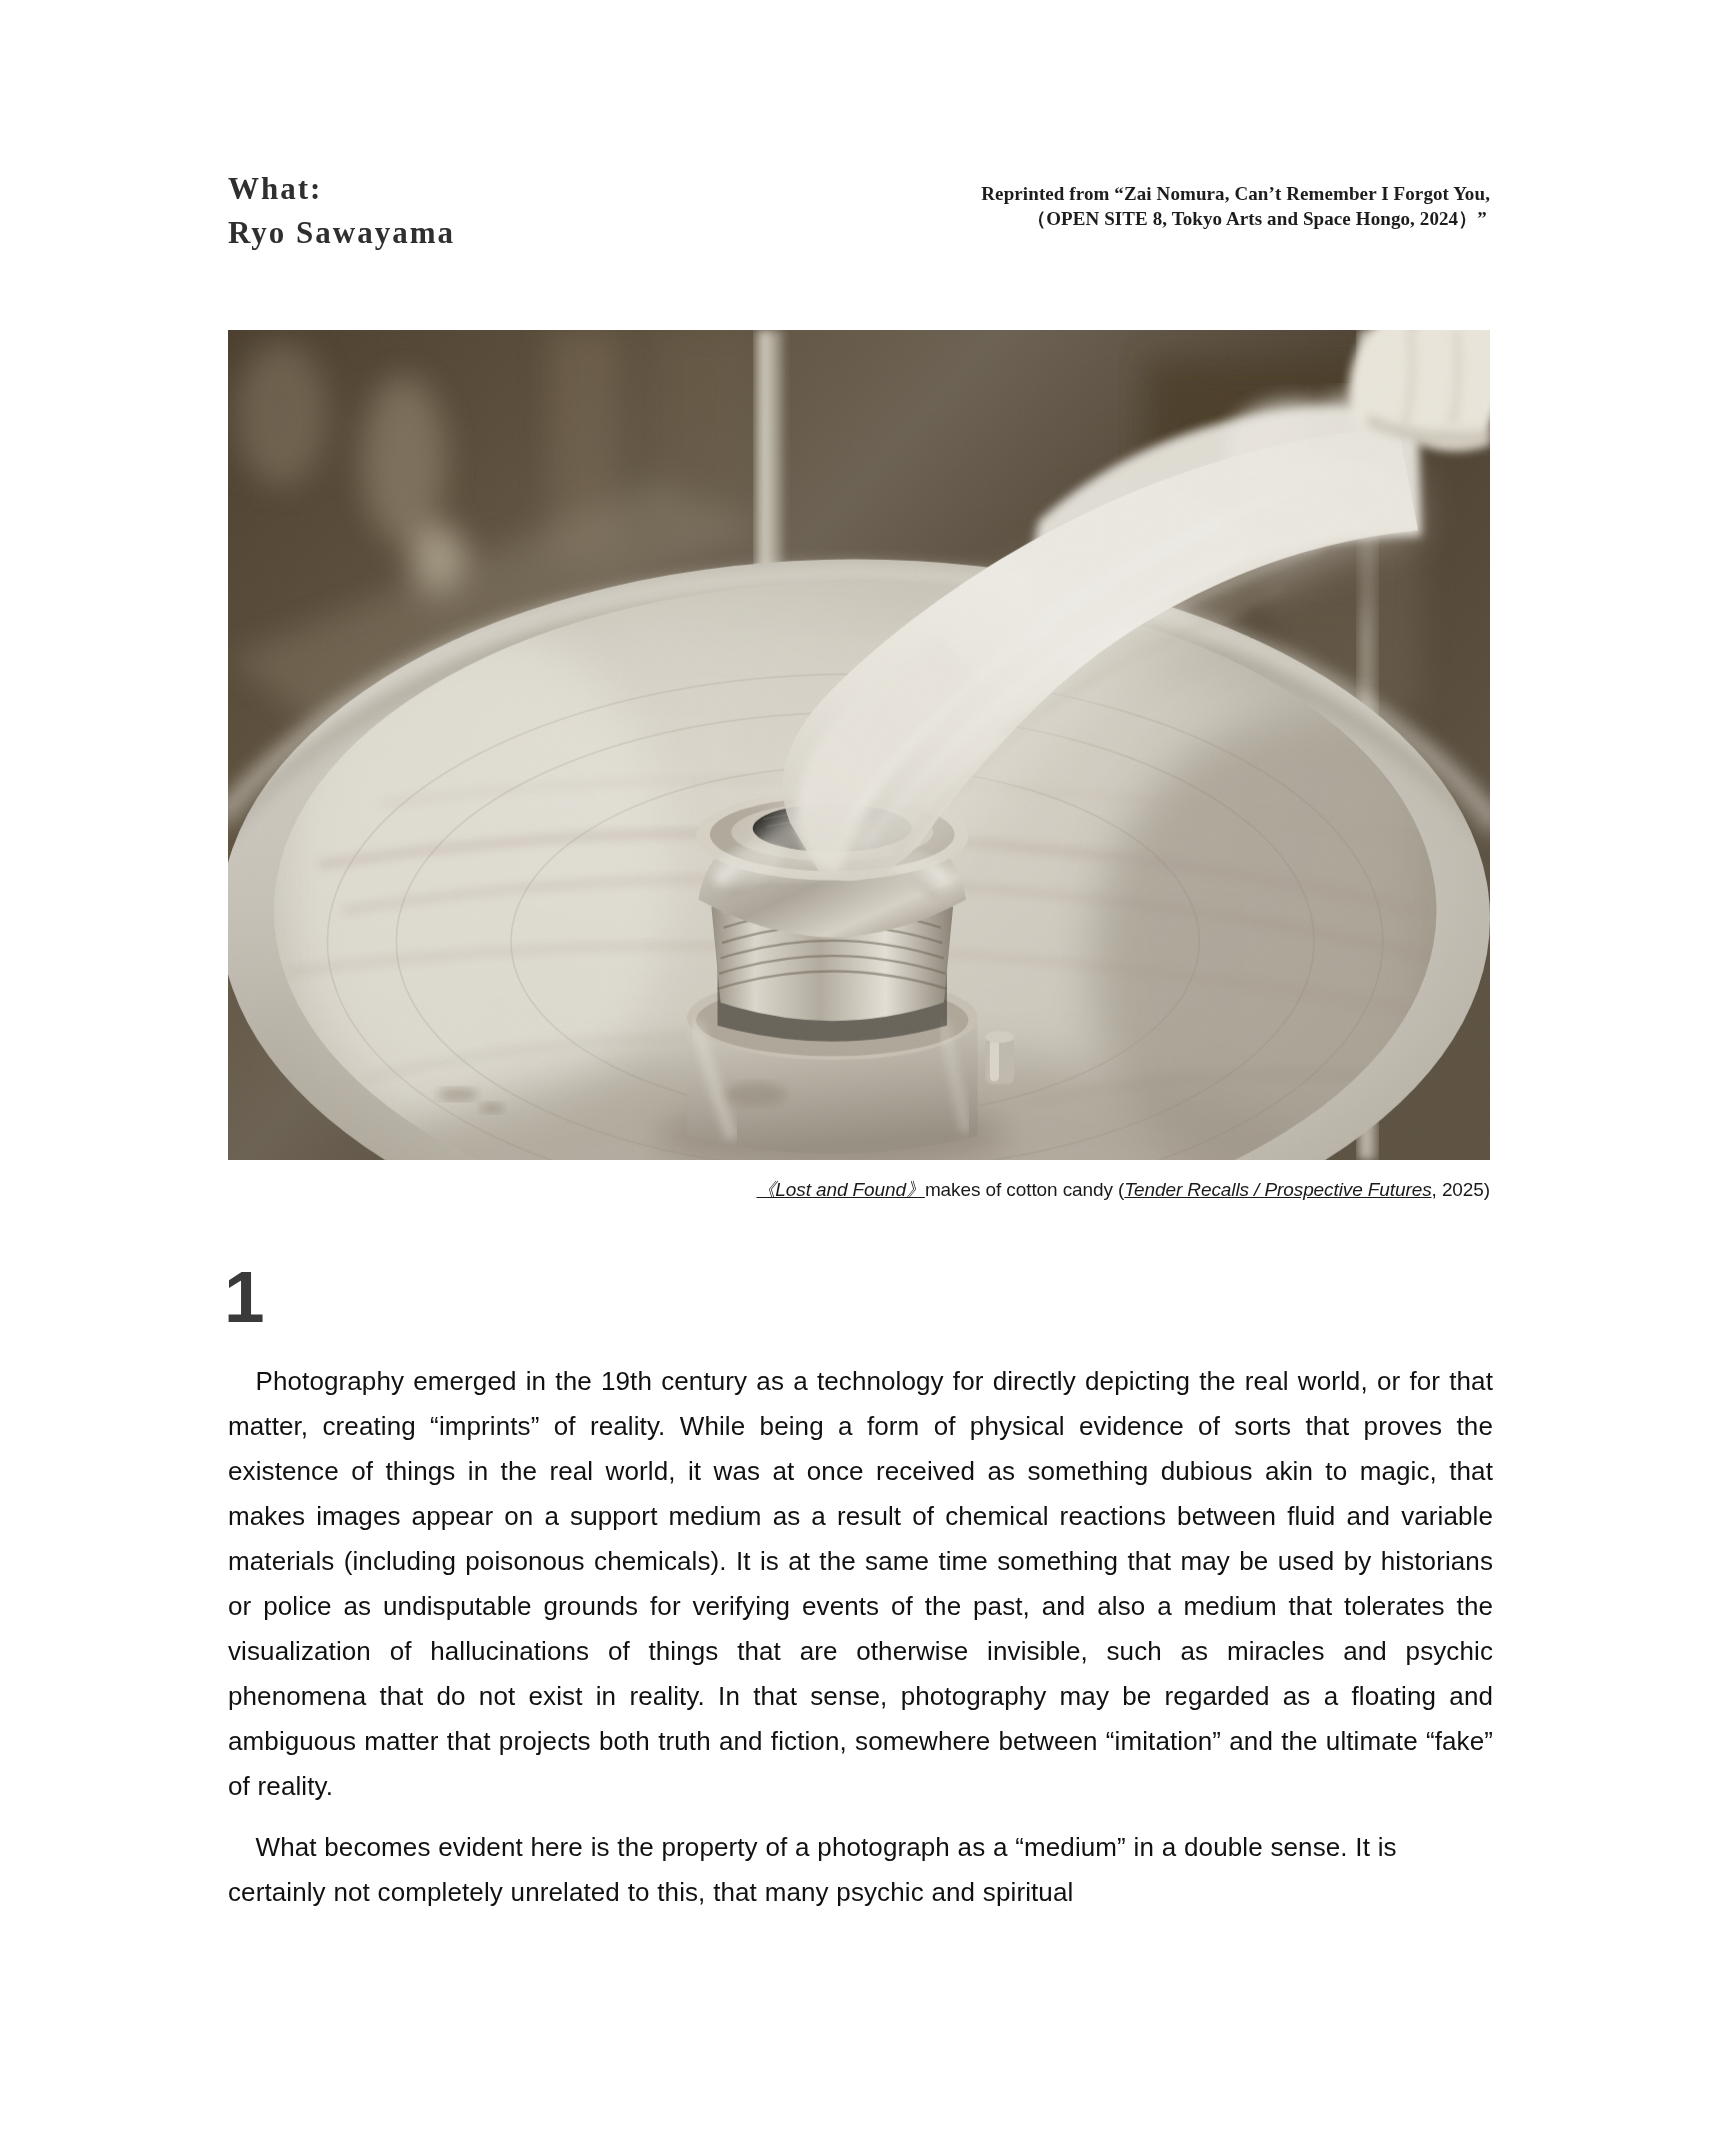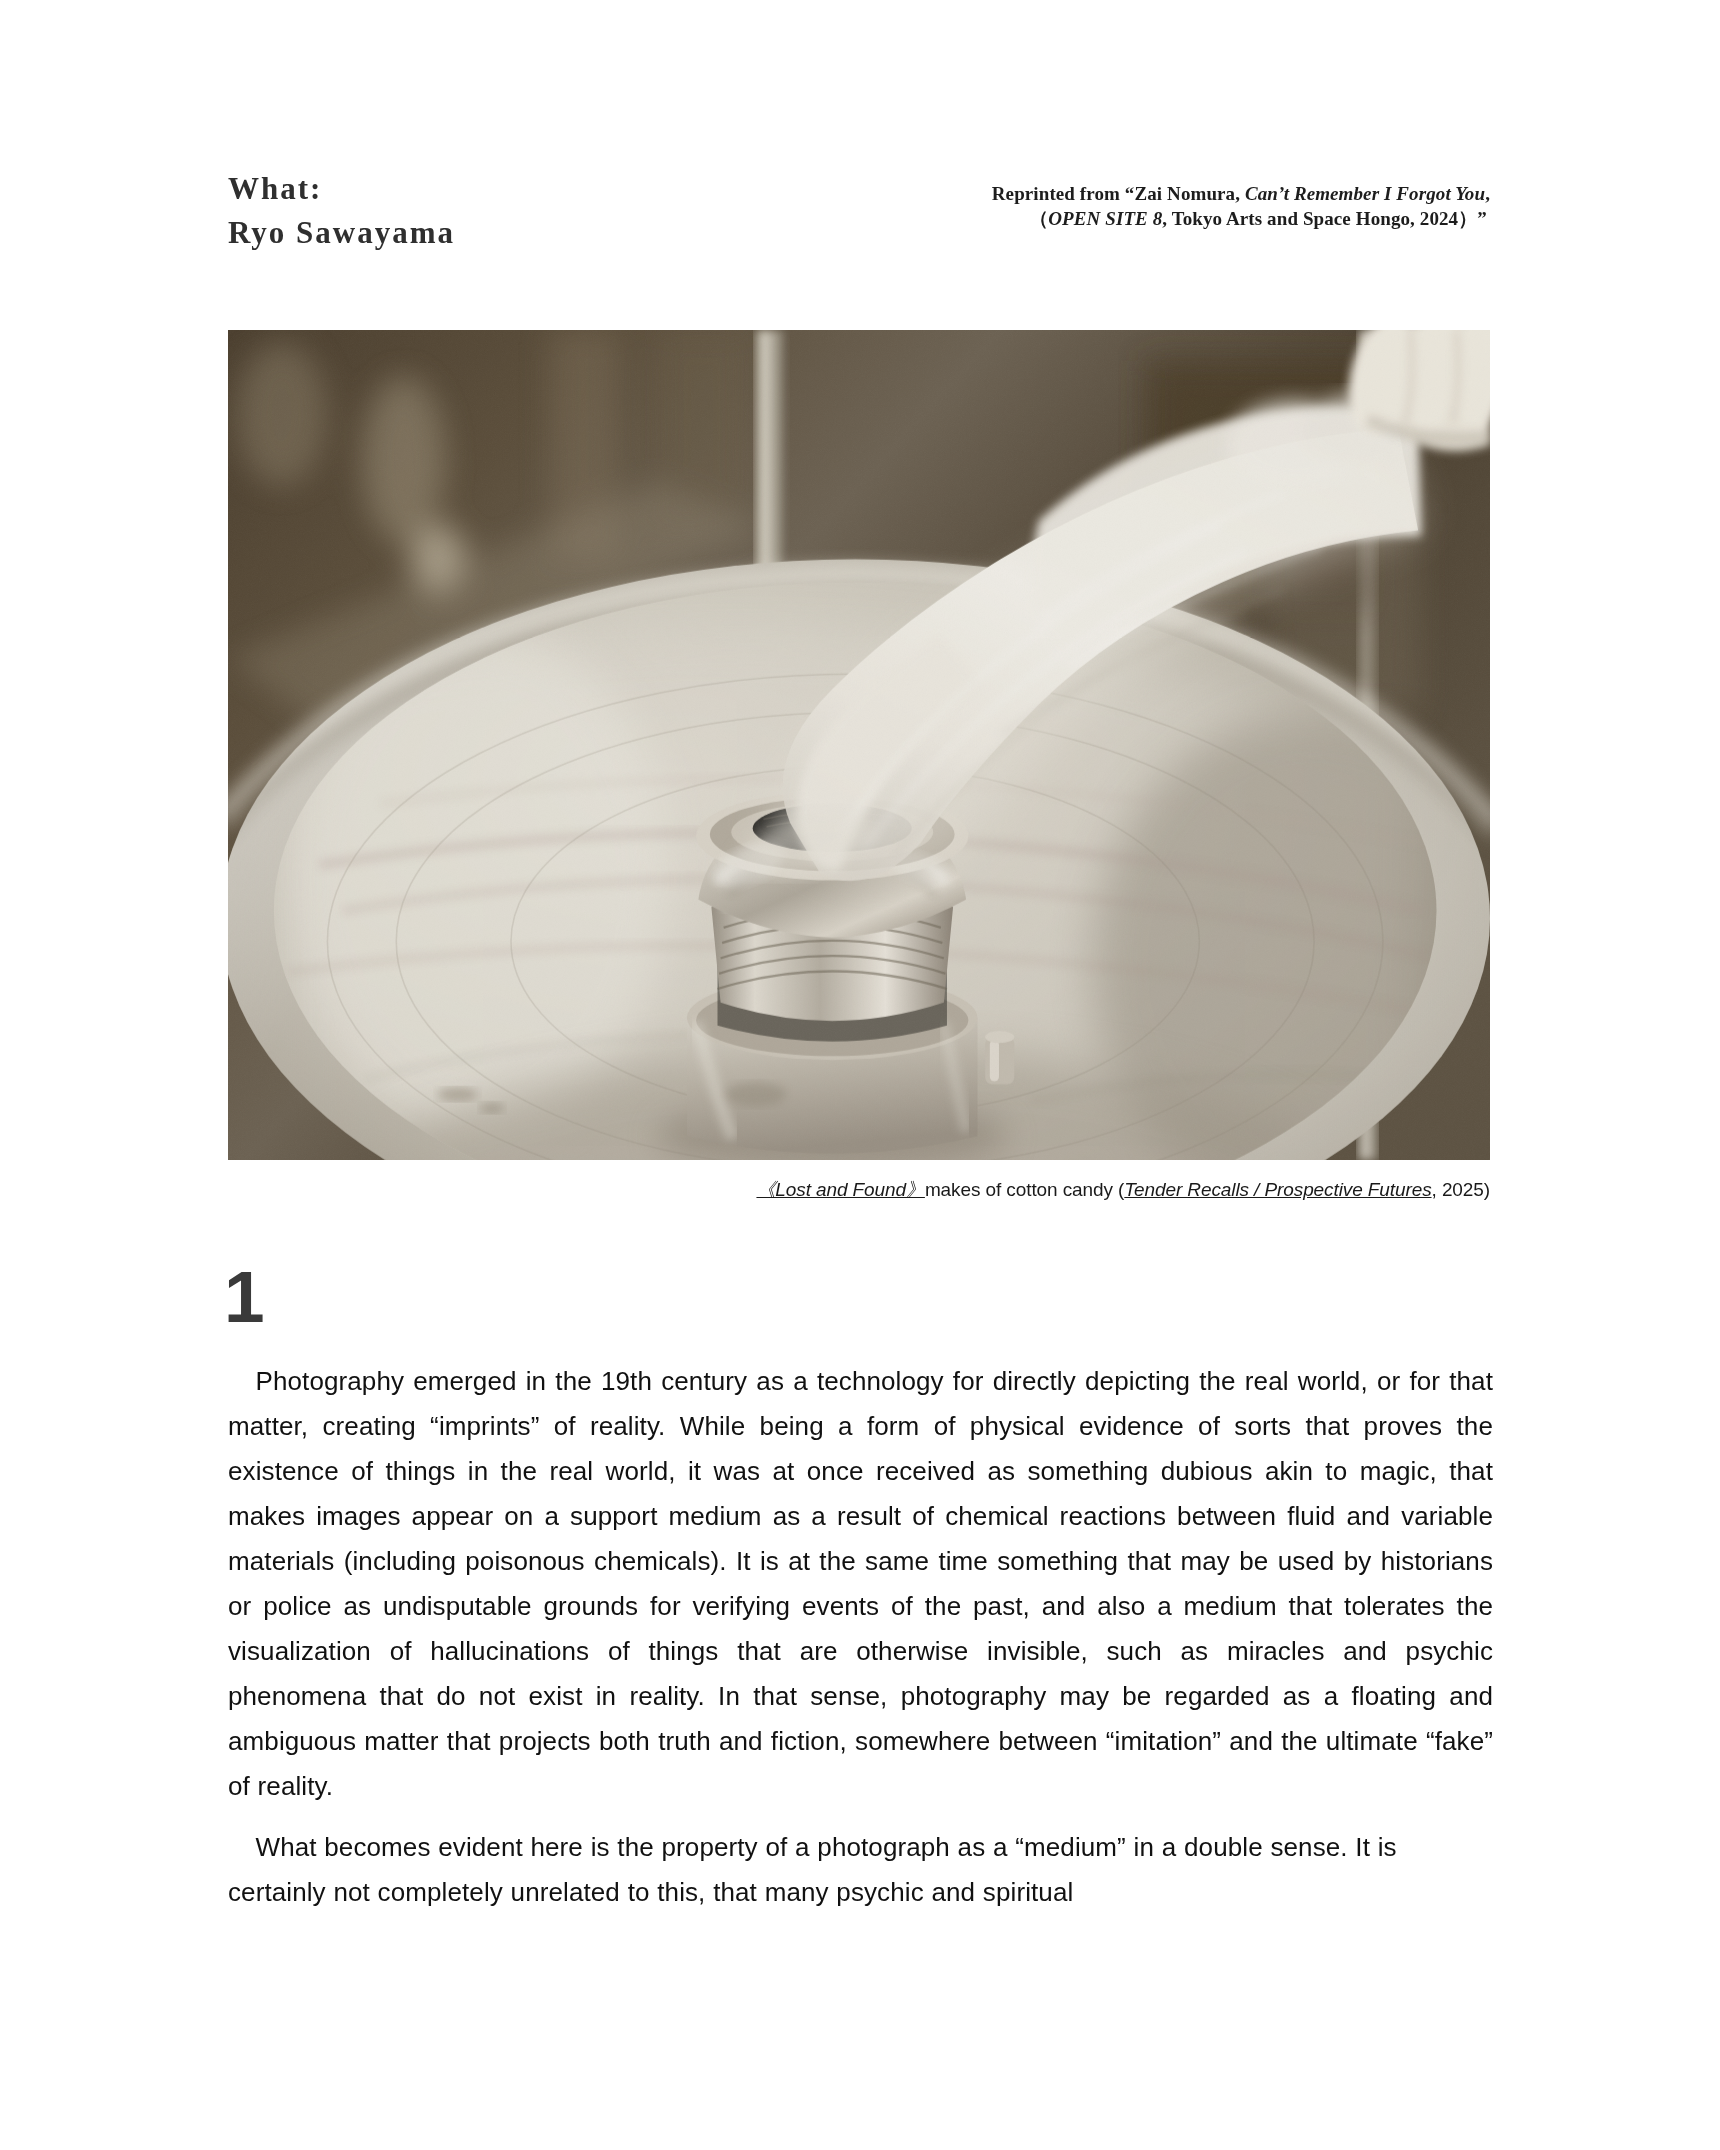--- a/index.html
+++ b/index.html
@@ -63,21 +63,21 @@
   .doc-subtitle {
     font-family: "Liberation Serif", serif;
     font-weight: bold;
     font-size: 19px;
     color: #1d1d1d;
     line-height: 1.34;
     margin-top: 12.2px;
     letter-spacing: 0.1px;
     white-space: nowrap;
   }
-  .doc-subtitle .ital { font-style: italic; }
+  .doc-subtitle .ital { }
   .sub-line-2 { padding-right: 3.1px; }
 
   
   .figure {
     position: absolute;
     left: 228px;
     top: 330px;
     width: 1262px;
   }
 

